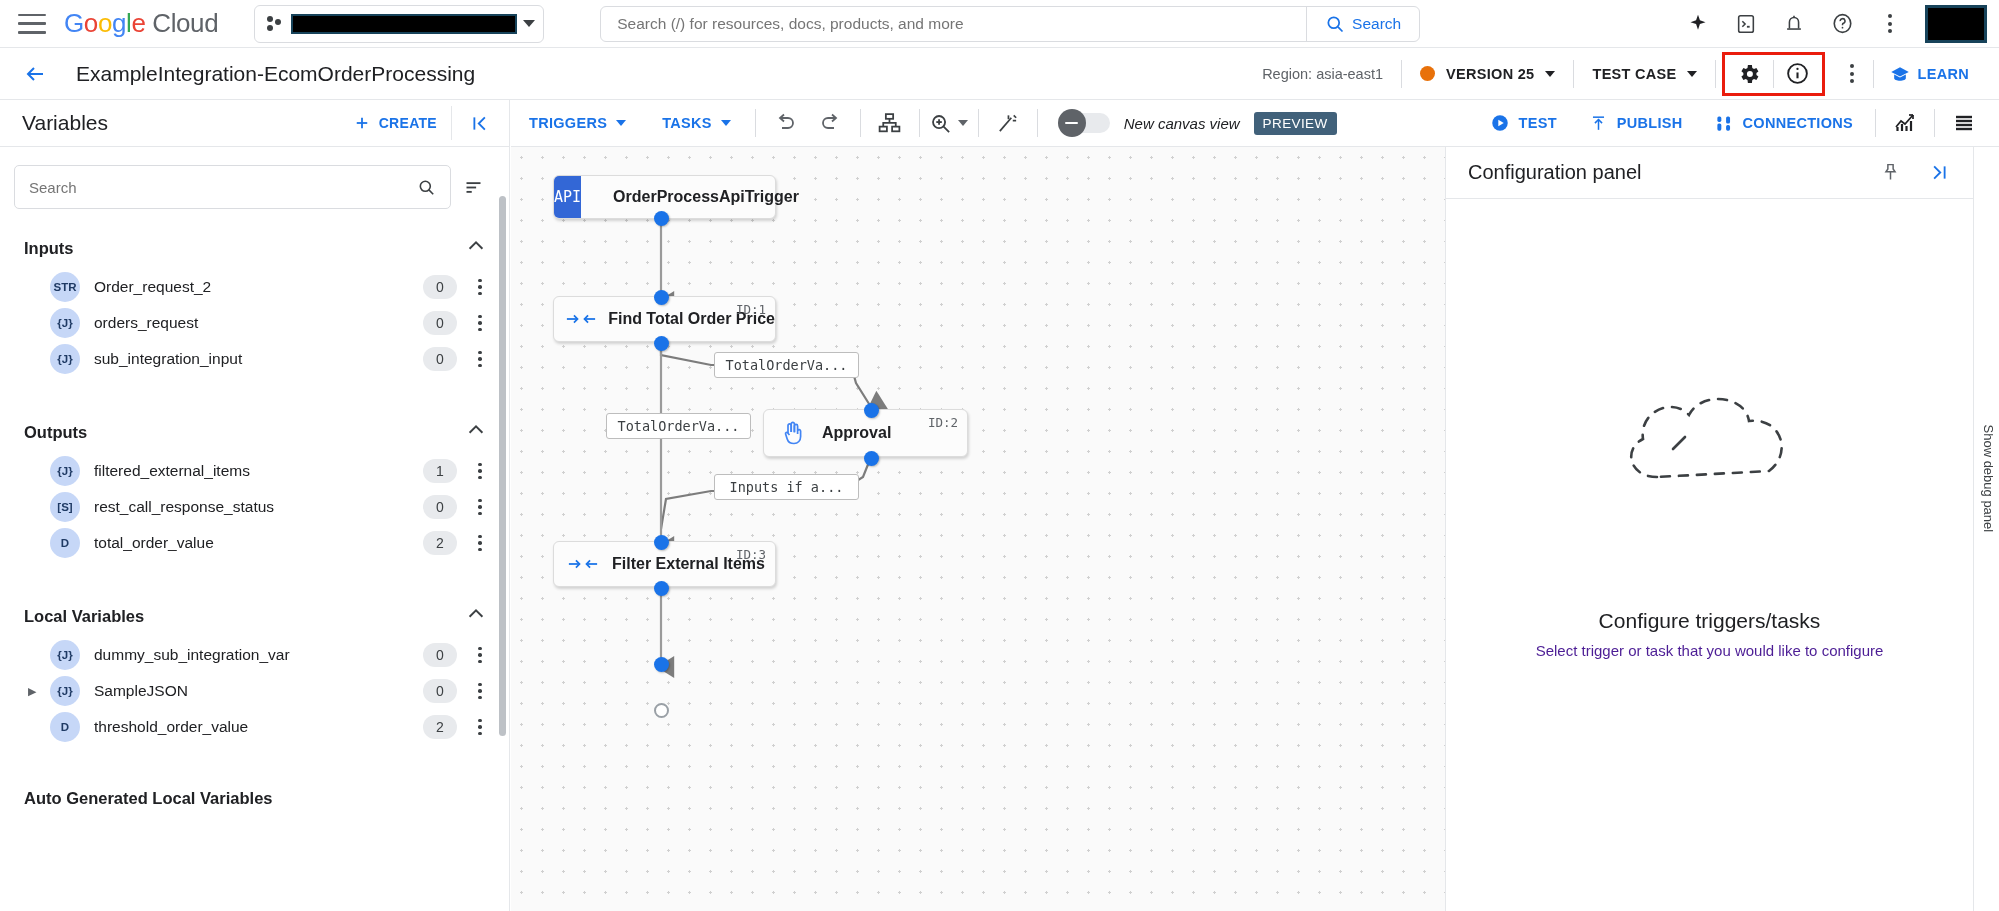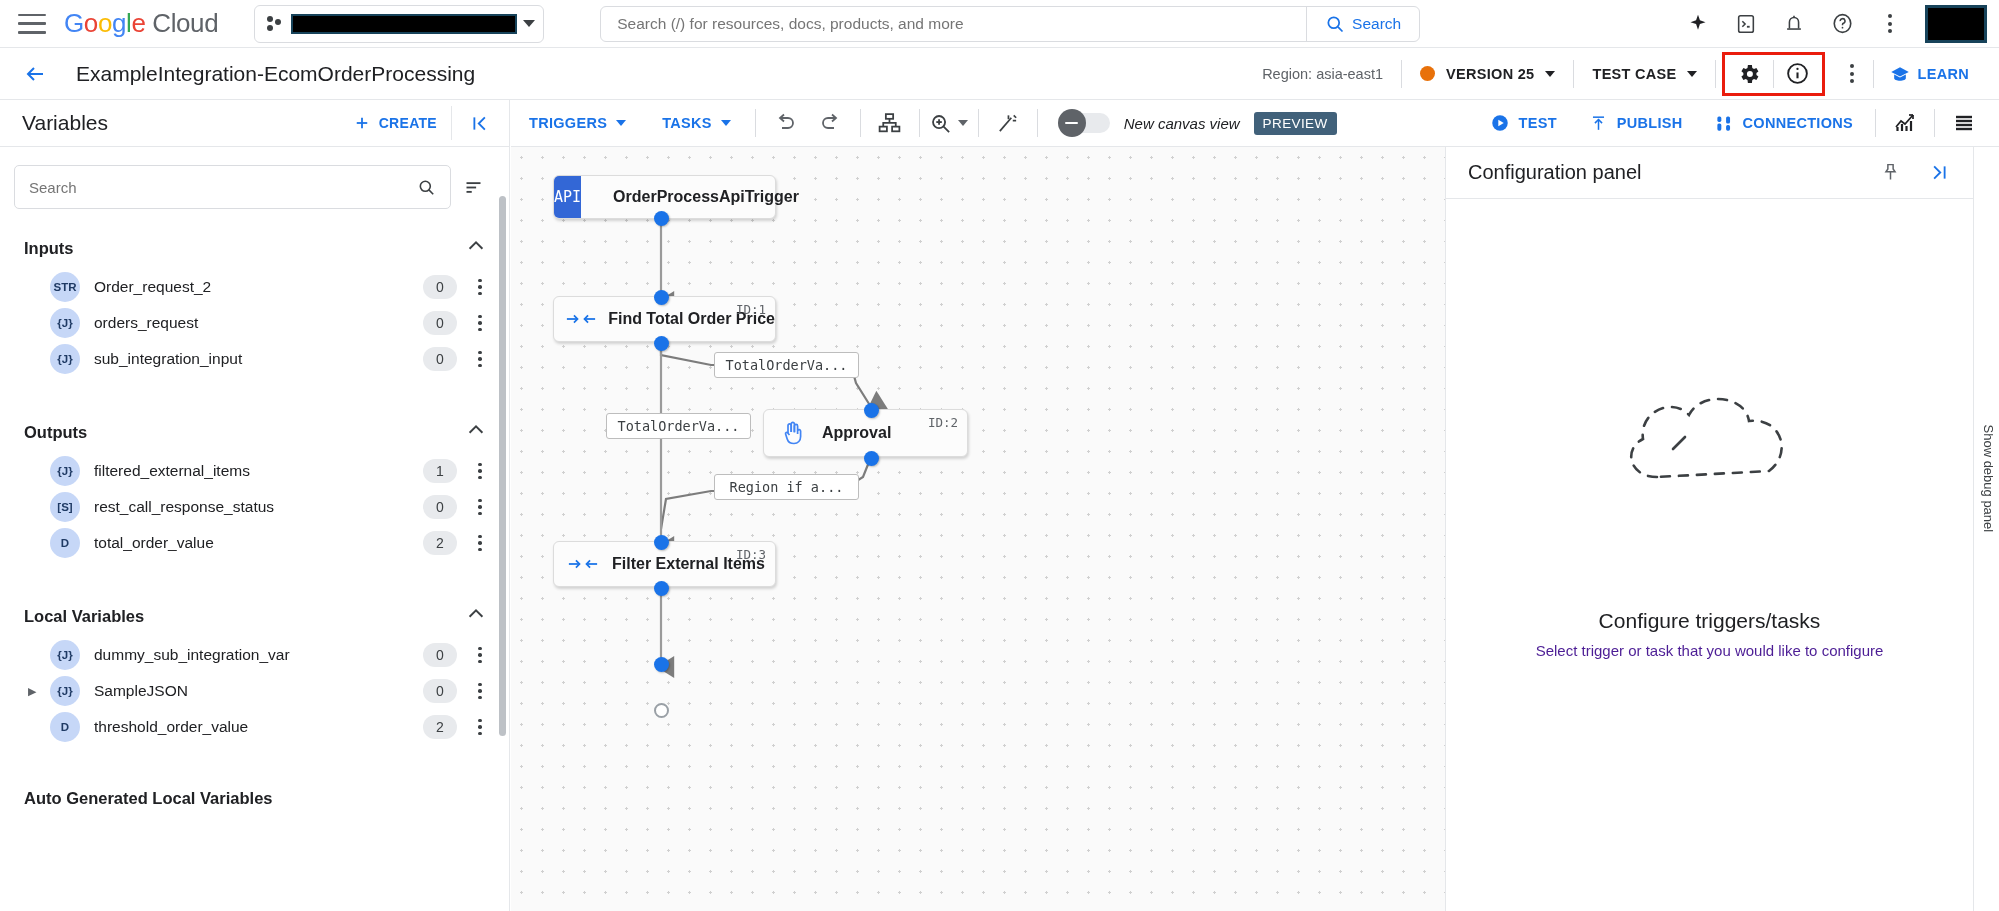--- a/index.html
+++ b/index.html
@@ -620,21 +620,21 @@
           <path d="M13.4 12.4V6a1.6 1.6 0 0 1 3.2 0v8"></path>
           <path d="M16.6 10.5a1.6 1.6 0 0 1 3 .6v5.4c0 4-2.6 7-6.6 7s-6-2-6.8-4.6L4.6 14c-.4-1.2 1.3-2.2 2.2-1L8.5 15"></path>
         </svg>
       </div>
       <span class="node-label">Approval</span>
       <span class="node-id">ID:2</span>
     </div>
     <div class="port" style="left:353px; top:256px;"></div>
     <div class="port" style="left:353px; top:304px;"></div>
 
-    <div class="edge-label" style="left:203px; top:327px; width:145px;">Region if a...</div>
+    <div class="edge-label" style="left:203px; top:327px; width:145px;">Inputs if a...</div>
 
     <div class="node" style="left:42px; top:394px; width:223px; height:46px;">
       <div class="node-icon">
         <svg width="30" height="18" viewBox="0 0 34 18" fill="none" stroke="#1a73e8" stroke-width="2">
           <line x1="1" y1="9" x2="13" y2="9"></line>
             <polyline points="9,5 13,9 9,13"></polyline>
           <line x1="33" y1="9" x2="21" y2="9"></line>
             <polyline points="25,5 21,9 25,13"></polyline>
         </svg>
       </div>

